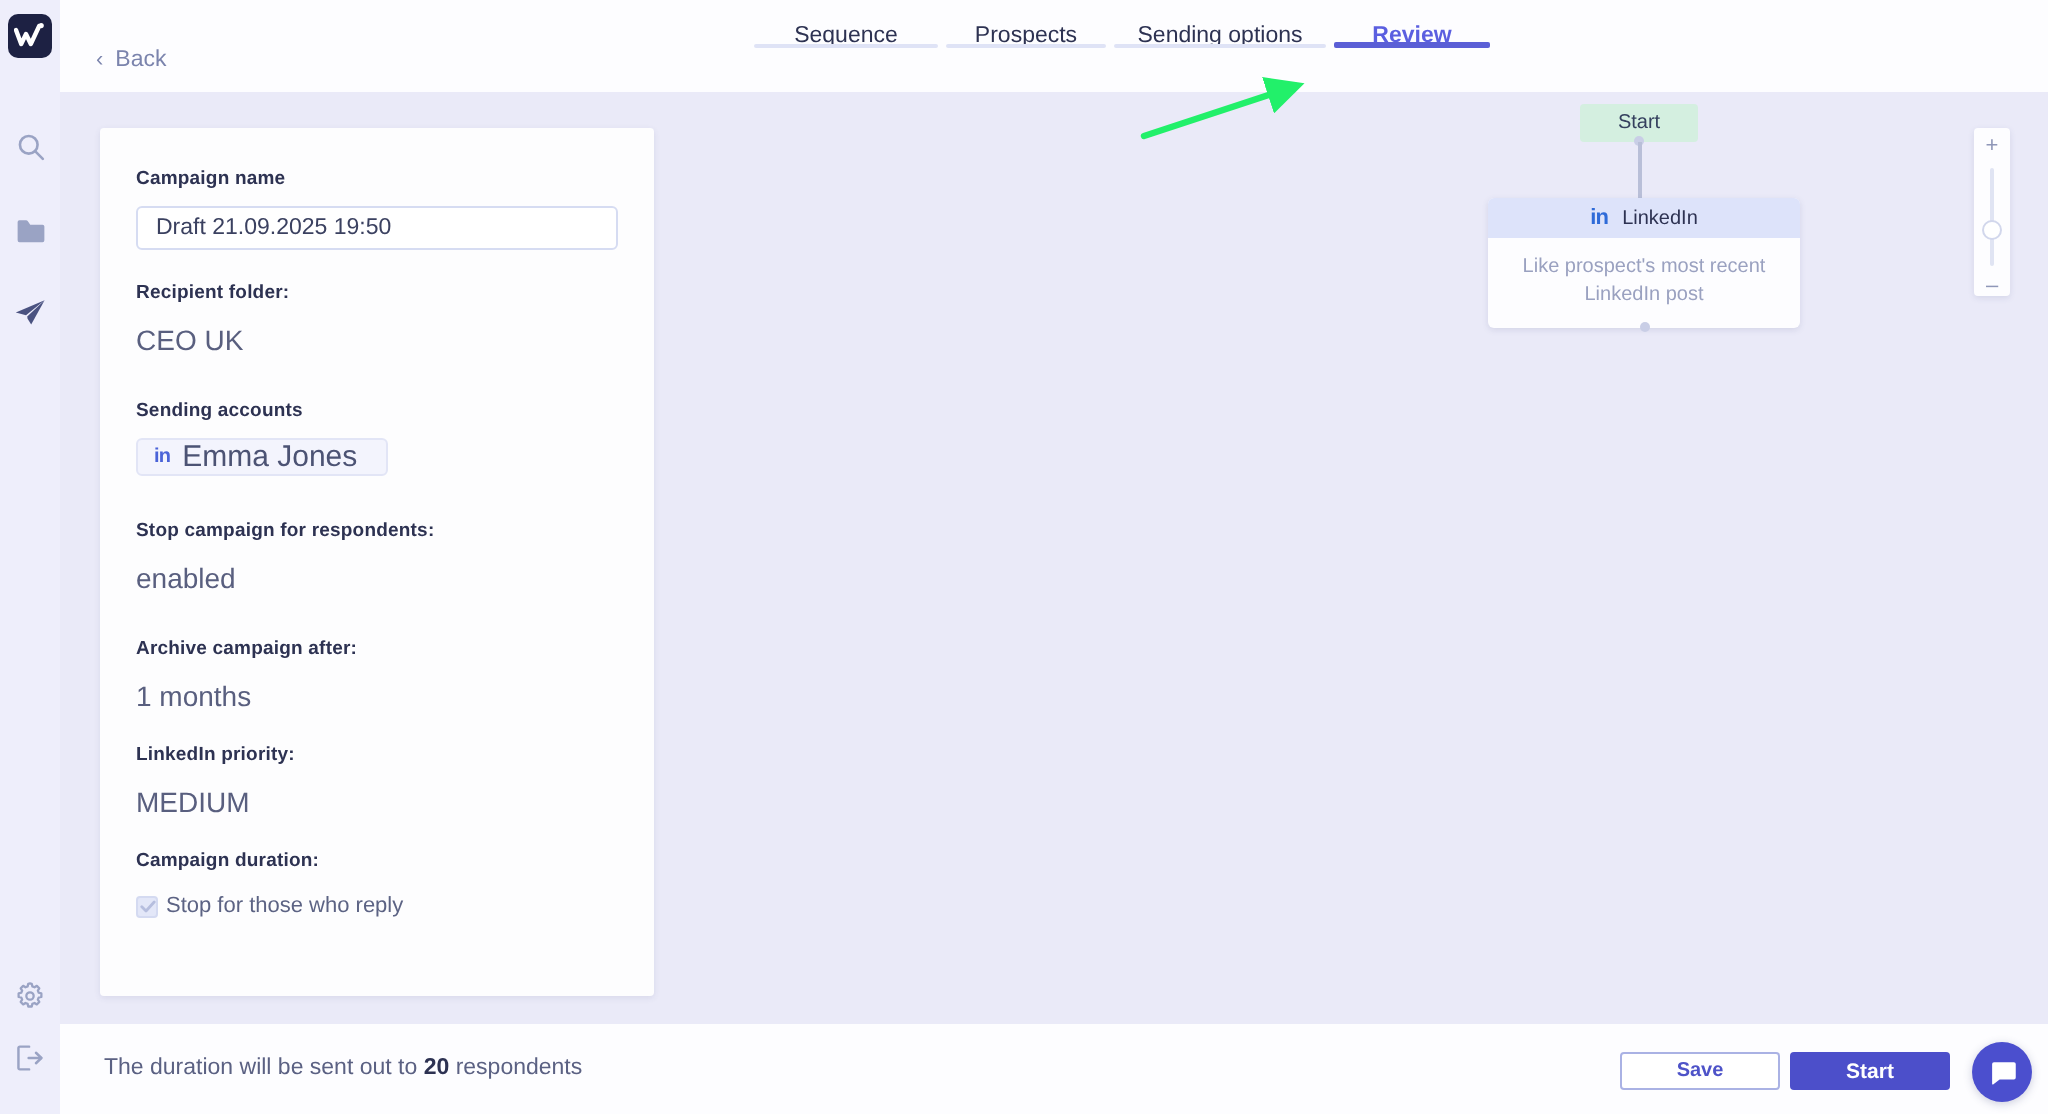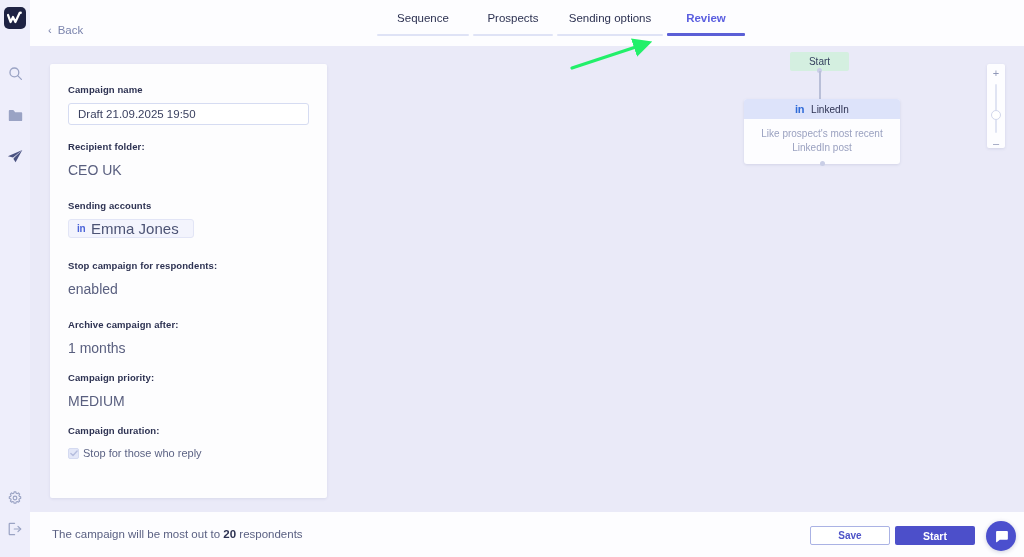--- a/index.html
+++ b/index.html
@@ -47,21 +47,21 @@
     color: #7b84ad; font-size: 11.5px; cursor: pointer;
   }
   .back .chev { font-size: 11px; line-height: 1; }
 
   .tabs {
     position: absolute; left: 345px; top: 12px;
     display: flex; gap: 0;
   }
   .tab {
     width: 82px; text-align: center; cursor: pointer;
-    padding-bottom: 12px; position: relative;
+    padding-bottom: 0; position: relative;
   }
   .tab .tab-label { font-size: 11.5px; color: #2d3252; display: block; white-space: nowrap; }
   .tab .bar {
     position: absolute; left: 2px; right: 2px; bottom: 0; height: 2px;
     background: #dfe3f6; border-radius: 1px;
   }
   .tab.active .tab-label { color: #5b5fe0; font-weight: bold; }
   .tab.active .bar { background: #5b5fd6; height: 3px; }
   .tab-sequence  { width: 96px; }
   .tab-prospects { width: 84px; }
@@ -299,21 +299,21 @@
 
       <div class="gap-b"></div>
       <div class="field-label">Stop campaign for respondents:</div>
       <div class="field-value">enabled</div>
 
       <div class="gap-b"></div>
       <div class="field-label">Archive campaign after:</div>
       <div class="field-value">1 months</div>
 
       <div class="gap-a"></div>
-      <div class="field-label">Campaign priority:</div>
+      <div class="field-label">LinkedIn priority:</div>
       <div class="field-value">MEDIUM</div>
 
       <div class="gap-a"></div>
       <div class="field-label">Campaign duration:</div>
       <div class="check-row">
         <span class="checkbox">
           <svg width="8" height="7" viewBox="0 0 8 7" aria-hidden="true">
             <path d="M0.9 3.4 L3 5.5 L7.1 1" fill="none" stroke="#b6bede" stroke-width="1.4" stroke-linecap="round" stroke-linejoin="round"></path>
           </svg>
         </span>
@@ -350,21 +350,21 @@
     <defs>
       <marker id="gh" markerWidth="6" markerHeight="6" refX="4.6" refY="3" orient="auto">
         <path d="M0,0 L6,3 L0,6 z" fill="#22f06a"></path>
       </marker>
     </defs>
     <line x1="12" y1="38" x2="88" y2="13" stroke="#22f06a" stroke-width="3.2" stroke-linecap="round" marker-end="url(#gh)"></line>
   </svg>
 
   <div class="footer">
     <div class="footer-text">
-      <span>The campaign will be most out to </span><b>20</b><span> respondents</span>
+      <span>The duration will be sent out to </span><b>20</b><span> respondents</span>
     </div>
     <button class="btn-save">Save</button>
     <button class="btn-start">Start</button>
     <div class="chat-bubble">
       <svg width="15" height="15" viewBox="0 0 16 16" aria-hidden="true">
         <path d="M2.2 2.2 h11.6 a1 1 0 0 1 1 1 v7.2 a1 1 0 0 1 -1 1 H6.2 L2.9 14 a.4.4 0 0 1 -.7 -.3 V3.2 a1 1 0 0 1 1 -1 z" fill="#ffffff"></path>
       </svg>
     </div>
   </div>
 

